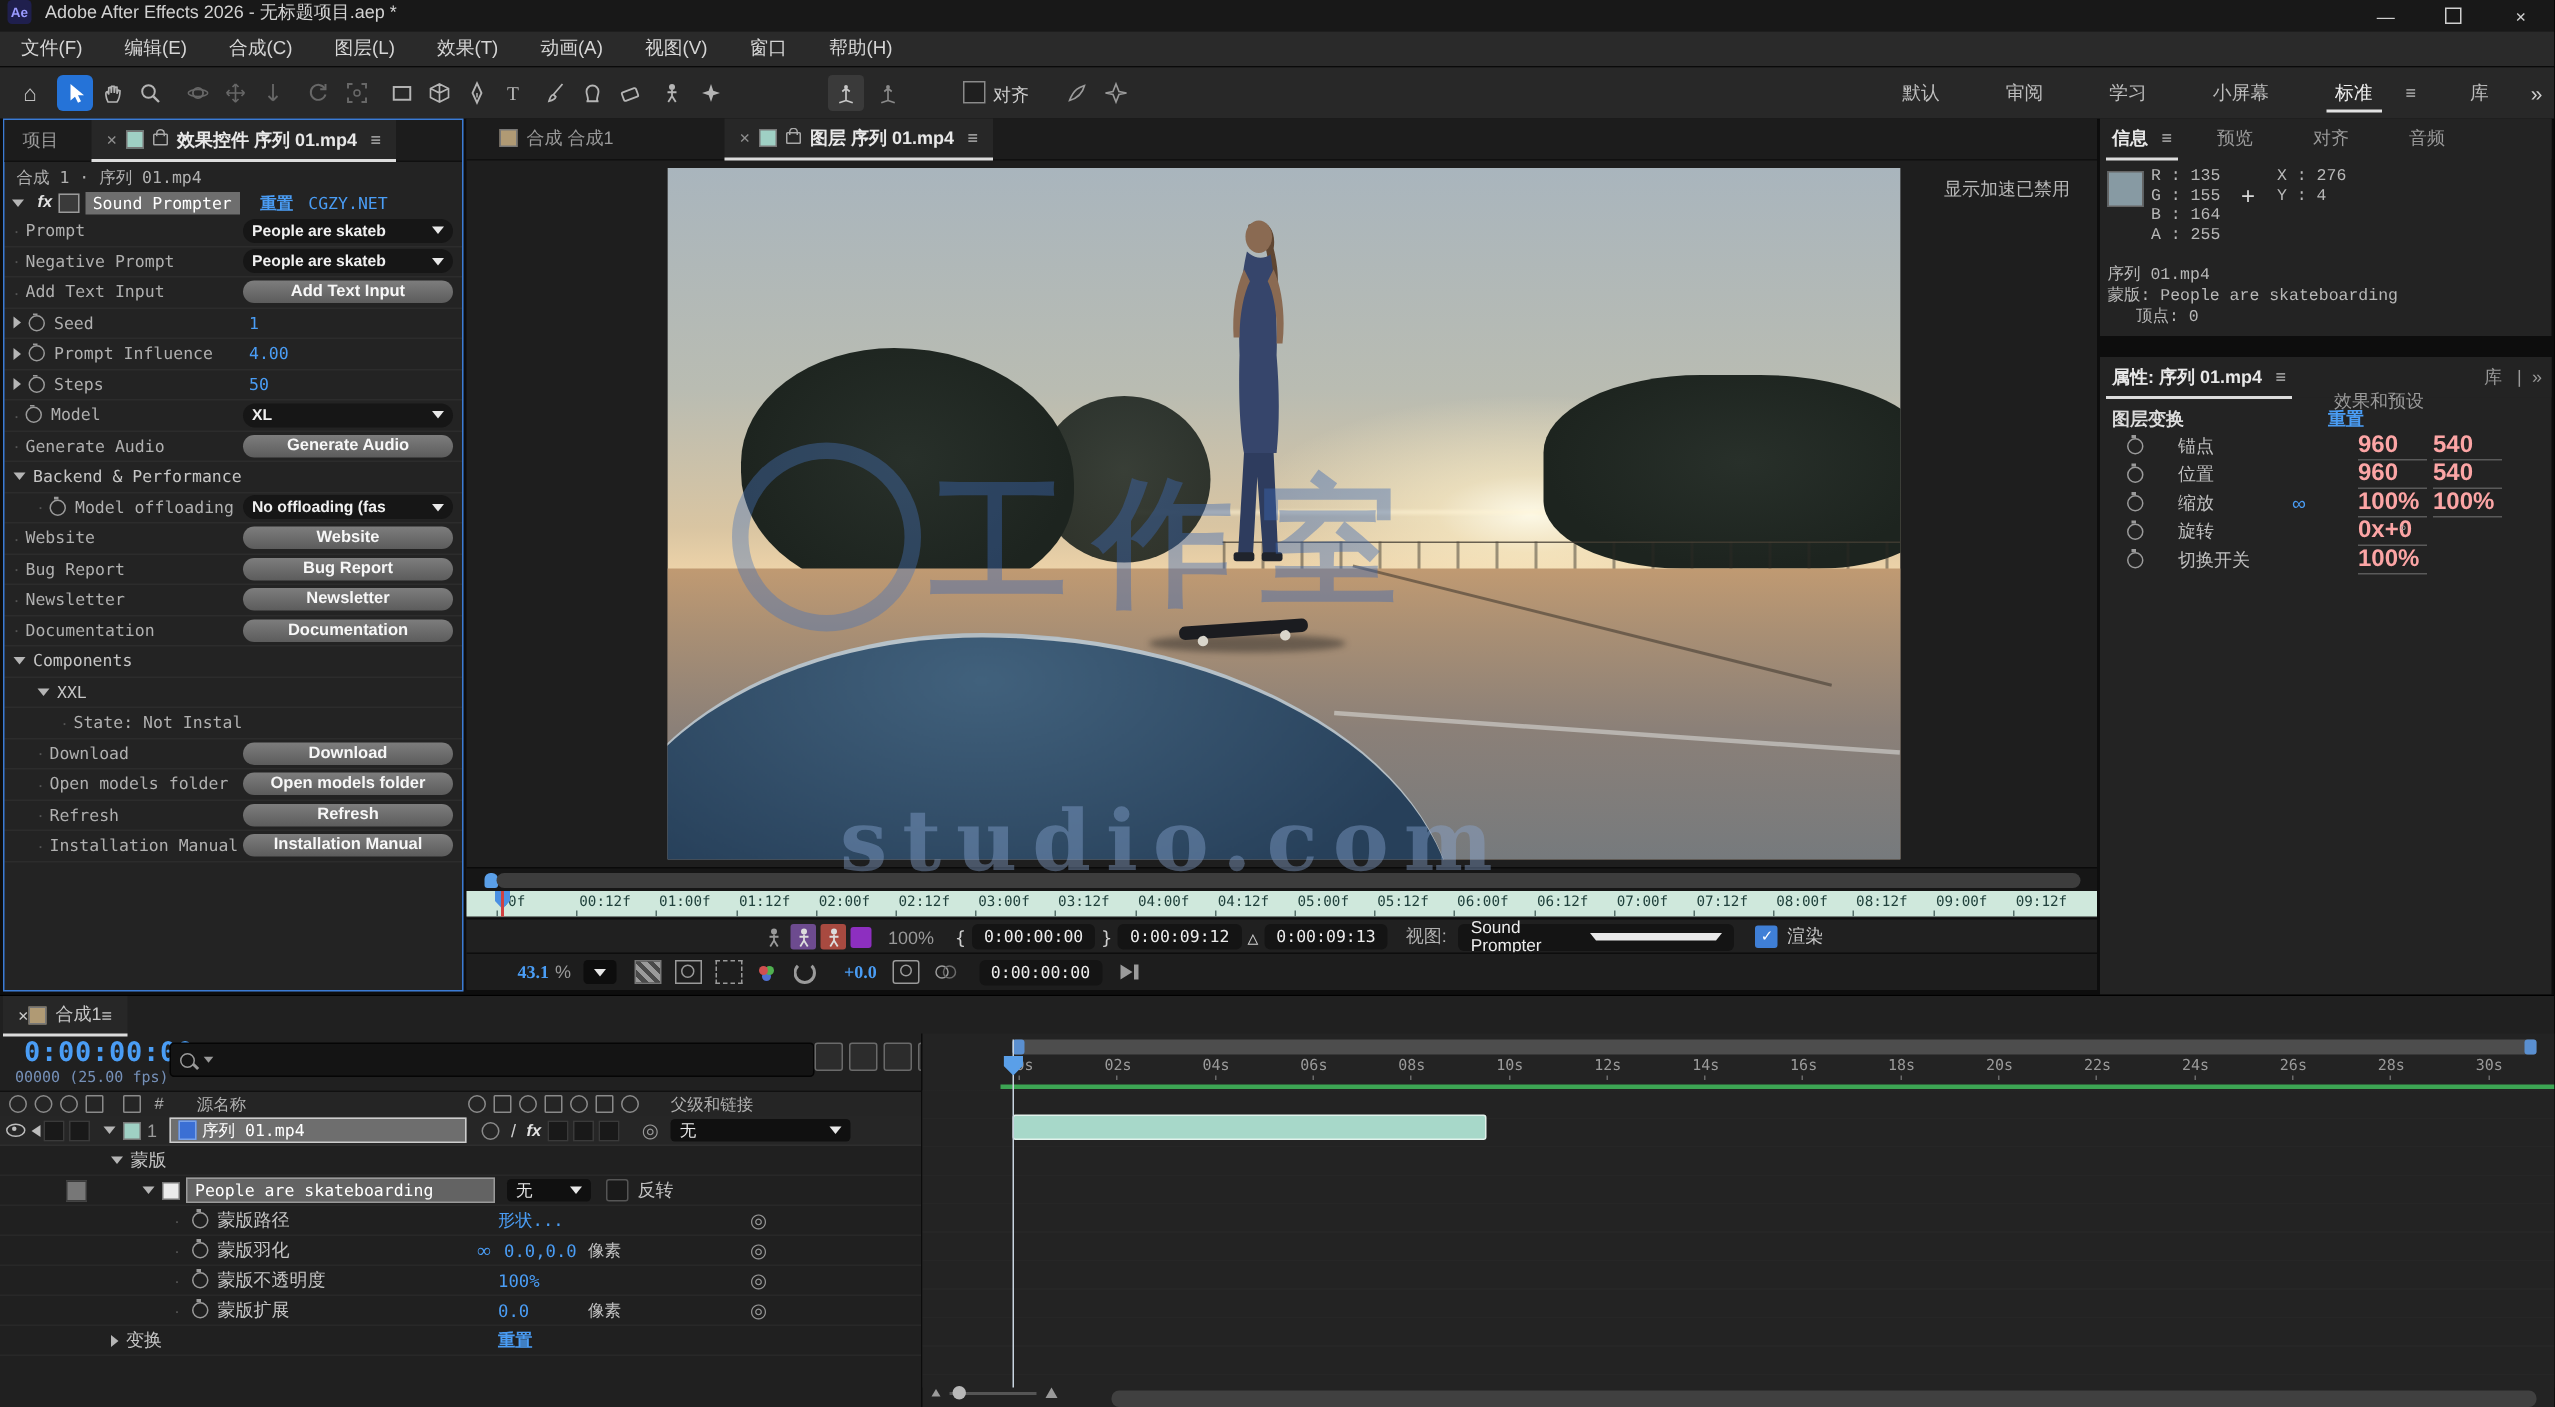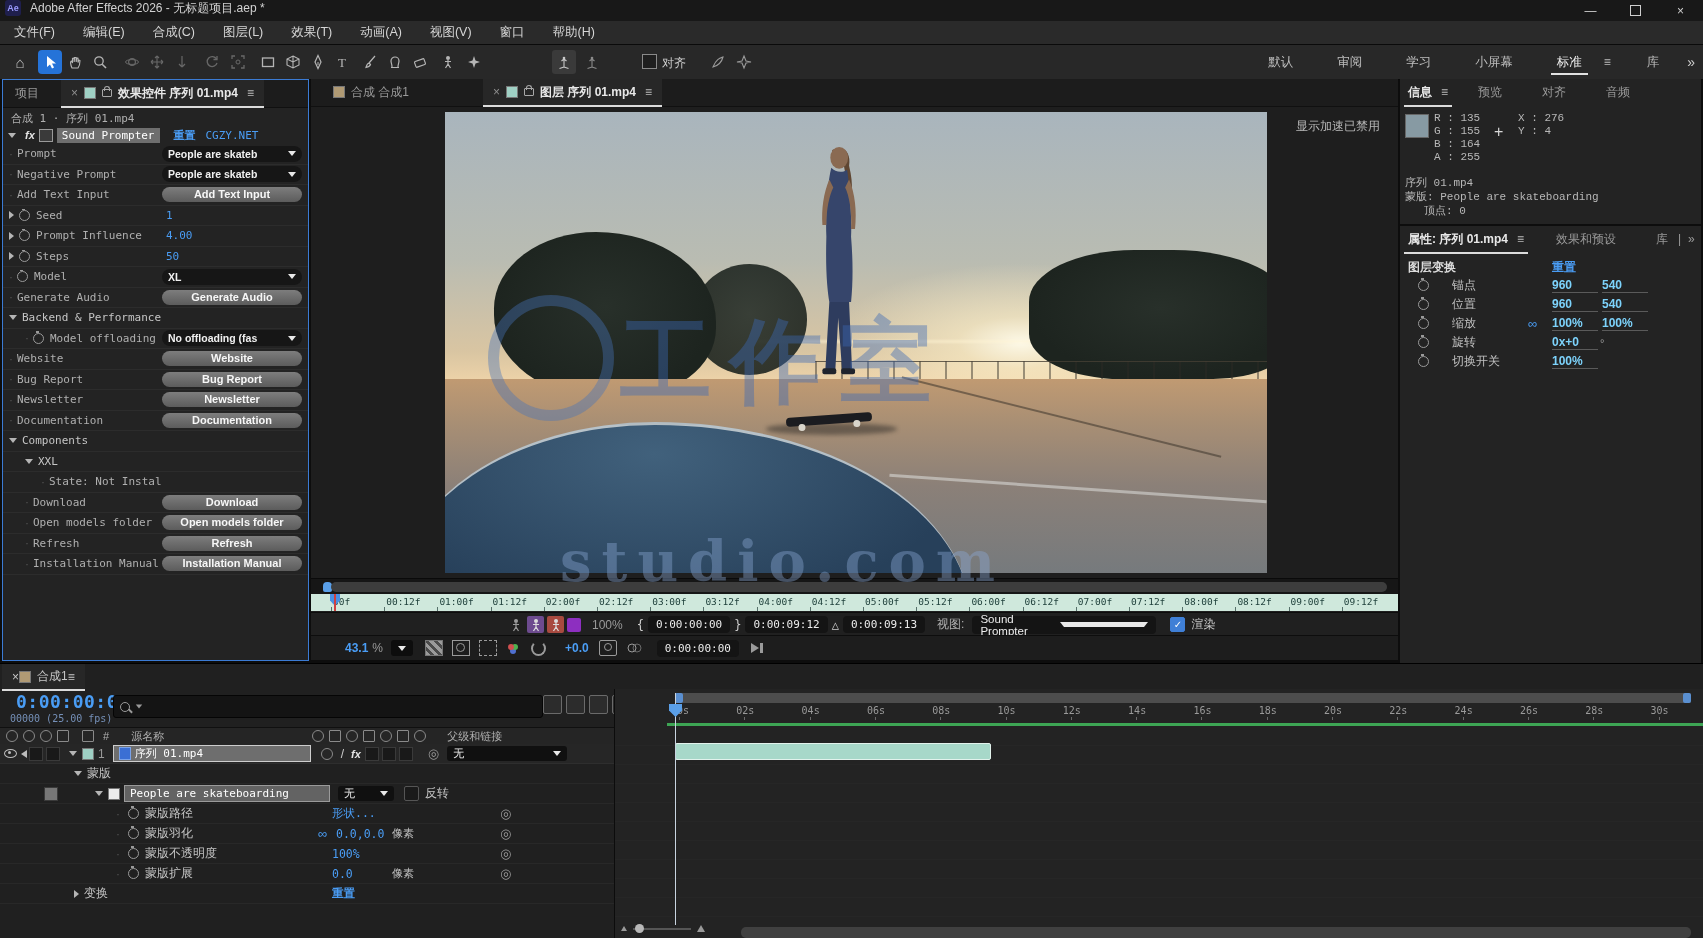--- a/index.html
+++ b/index.html
@@ -1,19 +1,19 @@
 <!DOCTYPE html>
 <html><head>
 <meta charset="utf-8">
 <style>
   html,body{margin:0;padding:0;background:#000;}
   #app{position:relative;width:1703px;height:938px;background:#0d0d0d;overflow:hidden;
        font-family:"Liberation Sans","DejaVu Sans",sans-serif;font-size:12px;color:#c8c8c8;
        -webkit-font-smoothing:antialiased;}
-  .blue{color:#4a9df5;}
+  .blue{color:#4a9df5;font-family:Liberation Serif, serif;}
   .dim{color:#9a9a9a;}
 
   
   #titlebar{position:absolute;left:0;top:0;width:1703px;height:21px;background:#181818;display:flex;align-items:flex-start;}
   #ae-badge{width:16px;height:16px;margin-left:5px;border-radius:3px;background:#1f1f4d;color:#9b9bff;
             font-size:9px;font-weight:700;display:flex;align-items:center;justify-content:center;}
   #title-text{margin-left:9px;color:#d2d2d2;font-size:12px;}
   #win-controls{position:absolute;right:0;top:0;height:21px;display:flex;}
   .winbtn{width:45px;height:21px;display:flex;align-items:center;justify-content:center;color:#cfcfcf;font-size:12px;}
   .winbtn .boxglyph{width:9px;height:9px;border:1px solid #cfcfcf;}
@@ -132,28 +132,28 @@
   .chanic::after{content:"";position:absolute;left:2px;top:3px;width:6px;height:6px;border-radius:50%;background:#d05050;box-shadow:4px 0 0 #50b050,2px 4px 0 #5070d0;}
   .resetic{border:2px solid #9a9a9a;border-radius:50%;width:11px;height:11px;border-top-color:transparent;}
   .camic{border:1px solid #9a9a9a;border-radius:2px;}
   .camic::after{content:"";position:absolute;left:4px;top:2px;width:6px;height:6px;border:1px solid #9a9a9a;border-radius:50%;}
 
   
   #info-panel{left:1400px;top:79px;width:301px;height:145px;}
   #info-swatch{position:absolute;left:5px;top:35px;width:22px;height:22px;border:1px solid #666;}
   .inforow{position:absolute;color:#b8b8b8;font-family:Liberation Mono, monospace;font-size:11px;}
   #info-cross{position:absolute;left:94px;top:44px;color:#d8d8d8;font-size:16px;}
-  #props-panel{left:1400px;top:226px;width:301px;height:552px;}
+  #props-panel{left:1400px;top:238px;width:301px;height:552px;}
   .prow{position:absolute;left:0;width:100%;height:19px;display:flex;align-items:center;}
   .prow .sw{margin-left:18px;margin-right:0;}
   .plabel{color:#c0c0c0;font-size:12px;position:absolute;left:52px;}
   .plink{position:absolute;left:128px;color:#4a9df5;font-size:13px;line-height:10px;}
   .pv1{position:absolute;left:152px;width:46px;border-bottom:1px solid #5a5a5a;}
   .pv2{position:absolute;left:202px;width:46px;border-bottom:1px solid #5a5a5a;}
-  .pv1,.pv2{color:#7dd3fc;font-size:12px;font-weight:700;}
+  .pv1,.pv2{color:#fca5a5;font-size:16px;font-weight:700;margin-left:20px;}
   .psuffix{position:absolute;left:200px;color:#9a9a9a;font-size:11px;}
 
   
   #timeline{left:0;top:663px;width:1703px;height:275px;background:#202020;border-top:1px solid #000;}
   #tl-tab{position:absolute;left:2px;top:0;height:25px;background:#272727;border-bottom:2px solid #dcdcdc;display:flex;align-items:center;padding:0 10px;}
   #tl-big-time{position:absolute;left:16px;top:27px;font-size:18px;font-weight:700;letter-spacing:.5px;color:#4a9df5;font-family:"DejaVu Sans Mono",monospace;}
   #tl-frames{position:absolute;left:10px;top:49px;font-size:10px;color:#7590b8;font-family:"DejaVu Sans Mono",monospace;}
   #tl-search{position:absolute;left:113px;top:31px;width:416px;height:21px;background:#141414;border:1px solid #050505;border-radius:3px;display:flex;align-items:center;padding:0 6px;}
   .mag{width:8px;height:8px;border:1.5px solid #9a9a9a;border-radius:50%;position:relative;}
   .mag::after{content:"";position:absolute;left:7px;top:7px;width:5px;height:1.5px;background:#9a9a9a;transform:rotate(45deg);}
@@ -778,21 +778,21 @@
     <div class="inforow" style="left:5px;top:110px">蒙版: People are skateboarding</div>
     <div class="inforow" style="left:24px;top:124px">顶点: 0</div>
   </div>
 
   <div id="props-panel" class="panel">
     <div class="tabstrip" style="background:#232323;border-bottom:none">
       <div class="tab" style="left:4px;padding:0 4px;border-bottom:2px solid #dcdcdc">
         <span class="t-title">属性: 序列 01.mp4</span>
         <span class="t-menu">≡</span>
       </div>
-      <div class="tab inactive" style="left:152px;padding:0 4px">
+      <div class="tab inactive" style="left:152px;padding:16px 4px">
           <span class="t-title">效果和预设</span>
         </div>
       <div class="tab inactive" style="left:252px;padding:0 4px">
           <span class="t-title">库</span>
         </div>
       <div class="tab inactive" style="left:276px;padding:0 2px">
           <span class="t-title dim">|</span>
         </div>
       <div class="tab inactive" style="left:286px;padding:0 2px">
           <span class="t-title">»</span>

